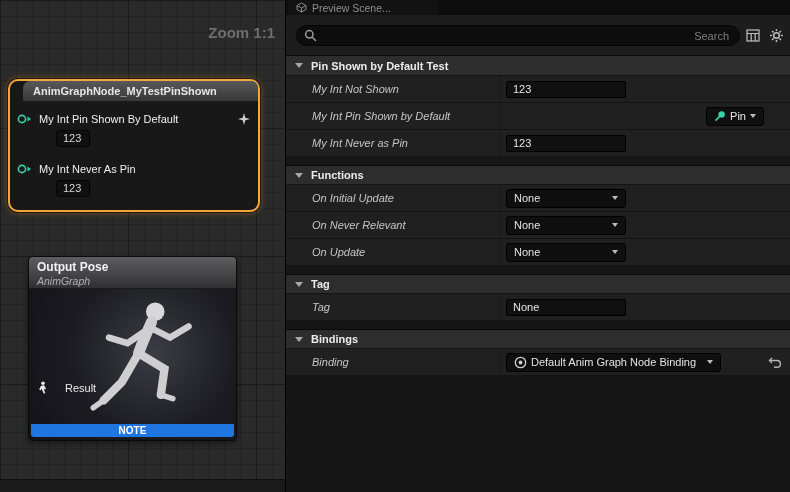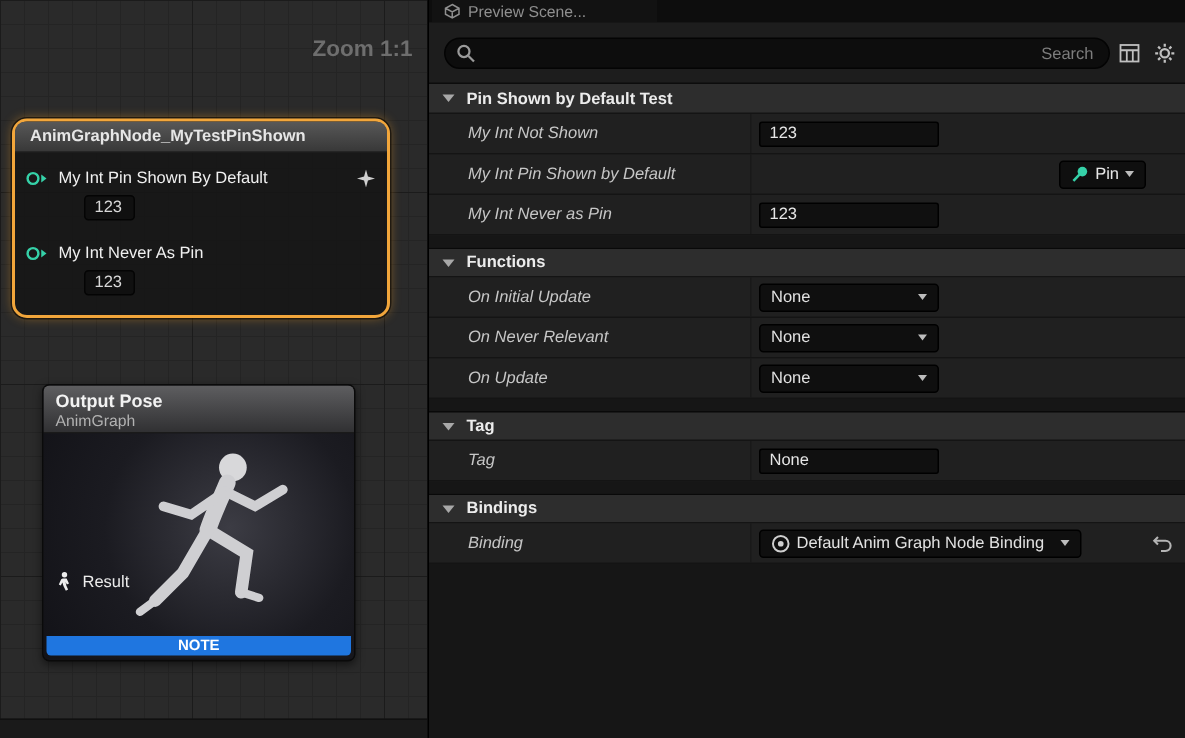--- a/index.html
+++ b/index.html
@@ -15,38 +15,38 @@
       linear-gradient(#242424 1px,transparent 1px),
       linear-gradient(90deg,#242424 1px,transparent 1px);
     background-size:128px 128px,128px 128px,16px 16px,16px 16px;}
   .zoom{position:absolute;top:24px;right:10px;font-size:15px;font-weight:bold;color:#6e6e6e;}
   .graph-footer{position:absolute;left:0;right:0;bottom:0;height:13px;background:#1a1a1a;border-top:1px solid #101010;}
 
   .node1{position:absolute;left:8px;top:79px;width:252px;height:133px;border:2px solid var(--orange,#f2a63b);
     border-radius:10px;background:rgba(22,22,22,.9);box-shadow:0 0 0 1px rgba(0,0,0,.6),0 0 7px rgba(242,160,40,.45);}
   .n1-header{height:21px;line-height:21px;padding-left:10px;font-weight:bold;color:#e6e6e6;
     background:linear-gradient(180deg,#585858,#383838);border-radius:7px 7px 0 0;border-bottom:1px solid #1c1c1c;
-    white-space:nowrap;overflow:hidden;}
+    white-space:nowrap;overflow:hidden;margin-left:13px;}
   .n1-body{position:relative;height:108px;}
   .pinrow{position:absolute;left:7px;right:8px;height:14px;display:flex;align-items:center;}
   .pinrow .pinlabel{margin-left:7px;color:#f0f0f0;}
   .pinrow .watch{margin-left:auto;display:flex;}
   .valbox{position:absolute;left:46px;width:34px;height:17px;line-height:15px;background:#101010;border:1px solid #040404;
     border-radius:3px;color:#d8d8d8;text-align:left;padding-left:6px;}
 
   .node2{position:absolute;left:28px;top:256px;width:209px;height:185px;border:1px solid #0a0a0a;border-radius:5px;
     background:#141419;overflow:hidden;box-shadow:0 2px 6px rgba(0,0,0,.5);}
   .n2-header{height:32px;padding:3px 24px 0 8px;background:linear-gradient(180deg,rgba(98,98,100,.95),rgba(50,50,52,.95));
     border-bottom:1px solid #1a1a1a;}
   .n2-title{font-weight:bold;font-size:12px;color:#f2f2f2;}
-  .n2-sub{font-size:10.5px;color:#b2b2b2;margin-top:1px;}
+  .n2-sub{font-style:italic;font-size:10.5px;color:#b2b2b2;margin-top:1px;}
   .n2-body{position:relative;height:150px;
     background:radial-gradient(circle at 60% 42%,#3c3c44 0%,#1b1b21 55%,#121217 100%);}
   .mannequin{position:absolute;left:42px;top:6px;}
-  .result-row{position:absolute;left:8px;top:92px;display:flex;align-items:center;gap:6px;color:#ececec;}
+  .result-row{position:absolute;left:8px;top:92px;display:flex;align-items:center;gap:16px;color:#ececec;}
   .note-bar{position:absolute;left:2px;right:2px;bottom:2px;height:13px;background:var(--blue,#1f76e0);
     color:#fff;font-size:10px;font-weight:bold;text-align:center;line-height:13px;border-radius:0 0 3px 3px;}
 
   
   .details{position:absolute;left:285px;top:0;width:505px;height:492px;background:#161616;border-left:1px solid #000;}
   .tabbar{position:absolute;left:0;top:0;right:0;height:15px;background:#0d0d0d;display:flex;}
   .tab{display:flex;align-items:center;gap:5px;padding:0 8px;width:150px;font-size:10.5px;}
   .tab.active{background:#1d1d1d;color:#dadada;}
   .tab.inactive{background:#121212;color:#8f8f8f;margin-left:2px;}
   .tab .close{margin-left:auto;color:#b9b9b9;font-size:12px;line-height:10px;cursor:default;}

